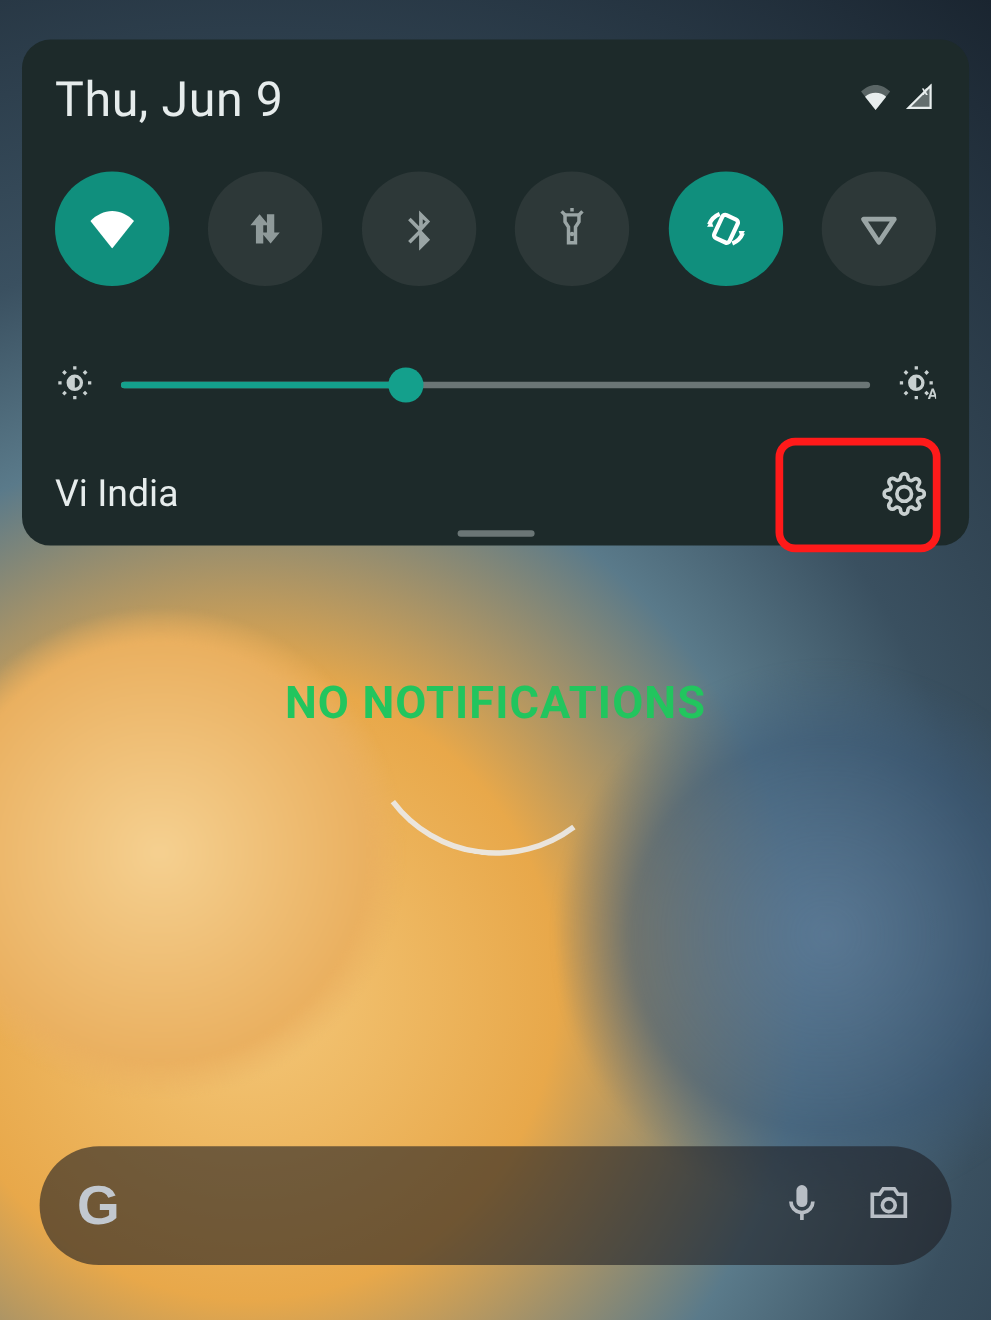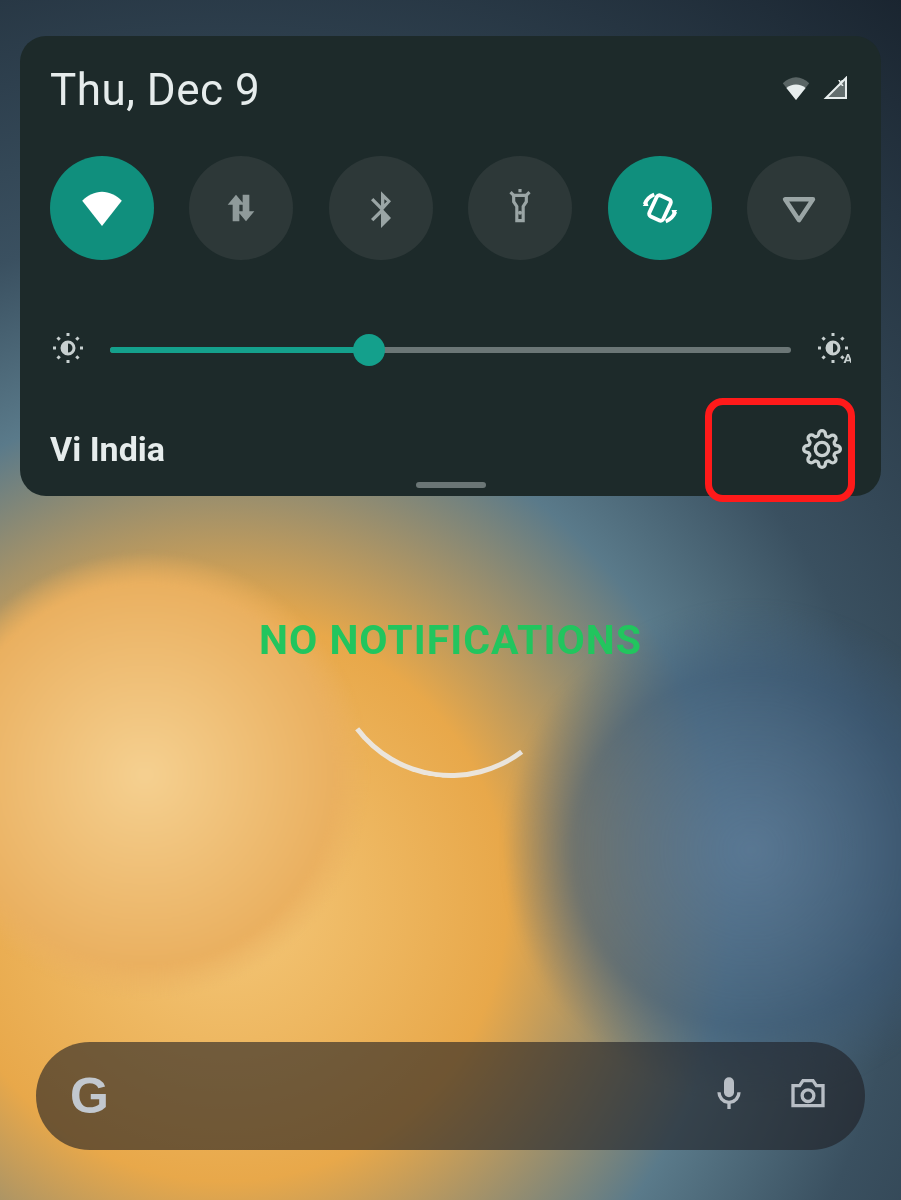--- a/index.html
+++ b/index.html
@@ -111,21 +111,21 @@
     transform:translate(-50%,-50%);
   }
   .shade-footer {
     display:flex;
     align-items:center;
     justify-content:space-between;
     position:relative;
   }
   .carrier {
     font-size:34px;
-    font-weight:700;
+    font-weight:400;
     color:#e6ecec;
   }
   .gear-btn {
     width:58px; height:58px;
     display:flex;
     align-items:center;
     justify-content:center;
     color:#c8d0d0;
     cursor:pointer;
   }
@@ -200,21 +200,21 @@
   }
 </style>
 </head>
 <body>
 
 <div class="wallpaper"></div>
 <div class="arc"></div>
 
 <div class="shade">
   <div class="shade-header">
-    <div class="date">Thu, Dec 9</div>
+    <div class="date">Thu, Jun 9</div>
     <div class="status-icons">
       <span>
         <svg width="30" height="24" viewBox="0 0 24 20">
             <path fill="#e8eeee" d="M12 20L1 6C4 3 8 1 12 1s8 2 11 5L12 20z" opacity="0.3"></path>
             <path fill="#e8eeee" d="M12 20L4 10c2-2 5-3 8-3s6 1 8 3L12 20z"></path>
           </svg>
       </span>
       <span>
         <svg width="30" height="24" viewBox="0 0 24 24">
             <path fill="#e8eeee" d="M2 22L22 2v20H2z" opacity="0.35"></path>

